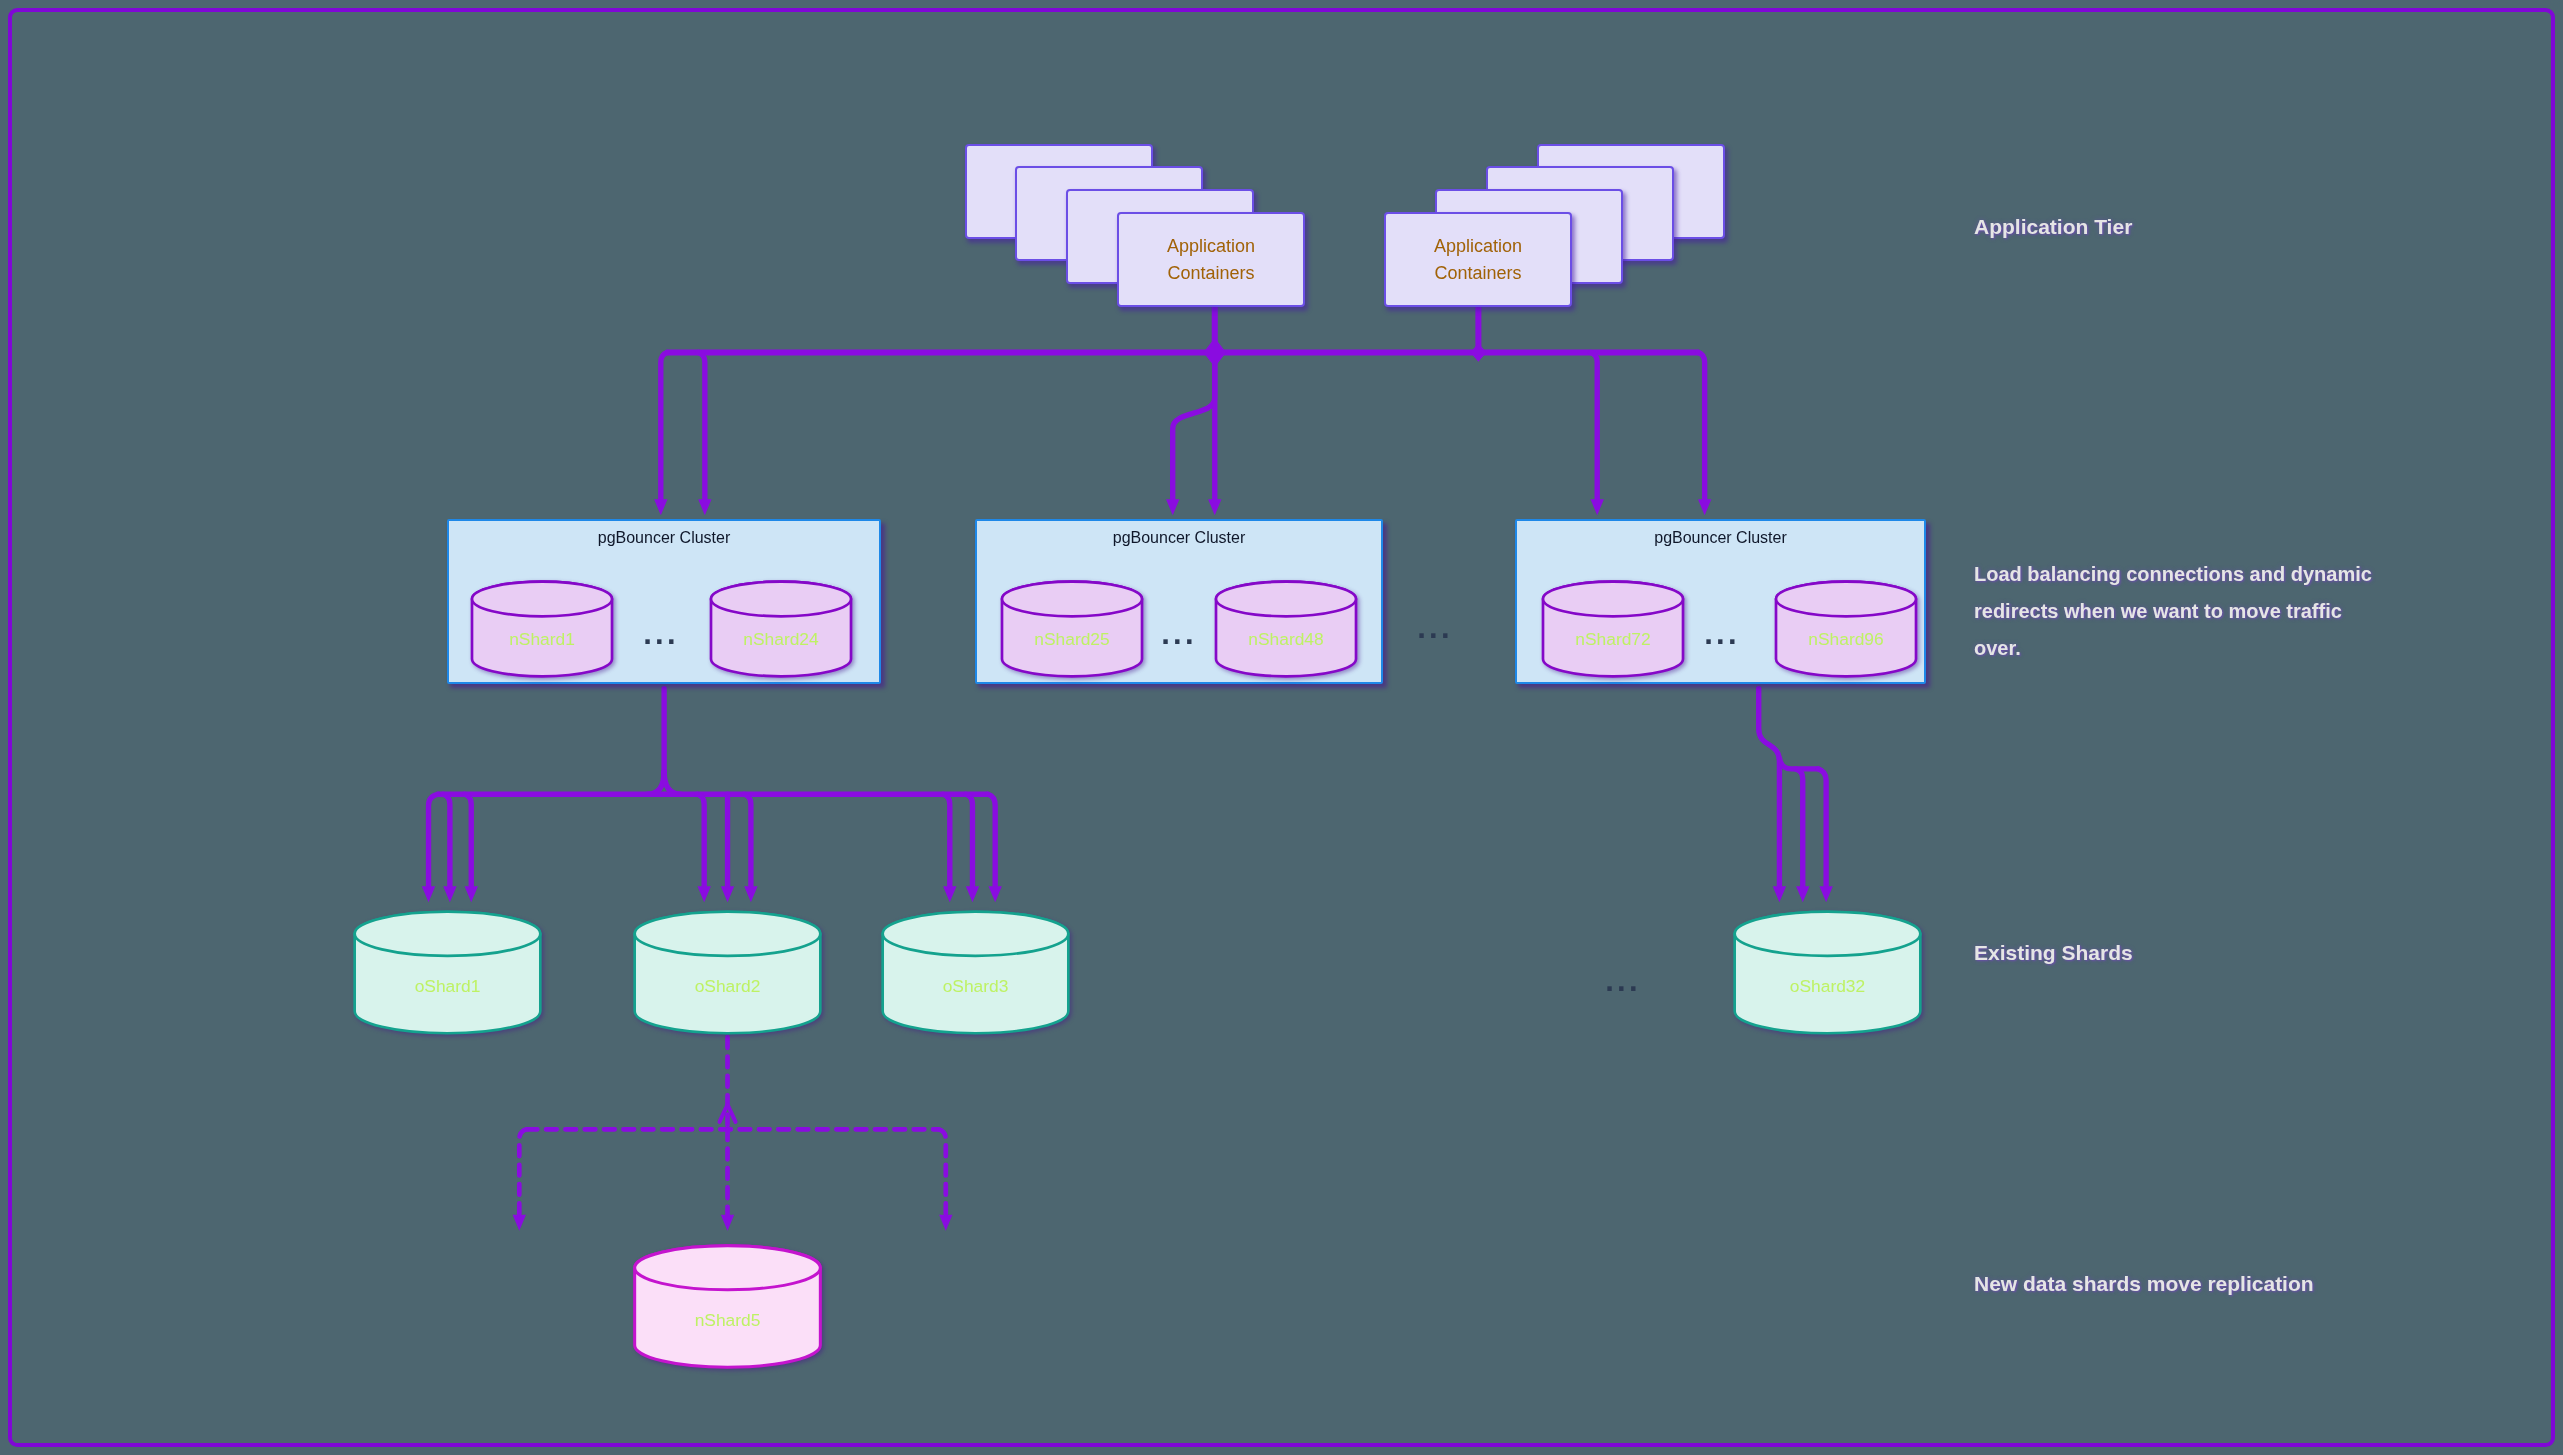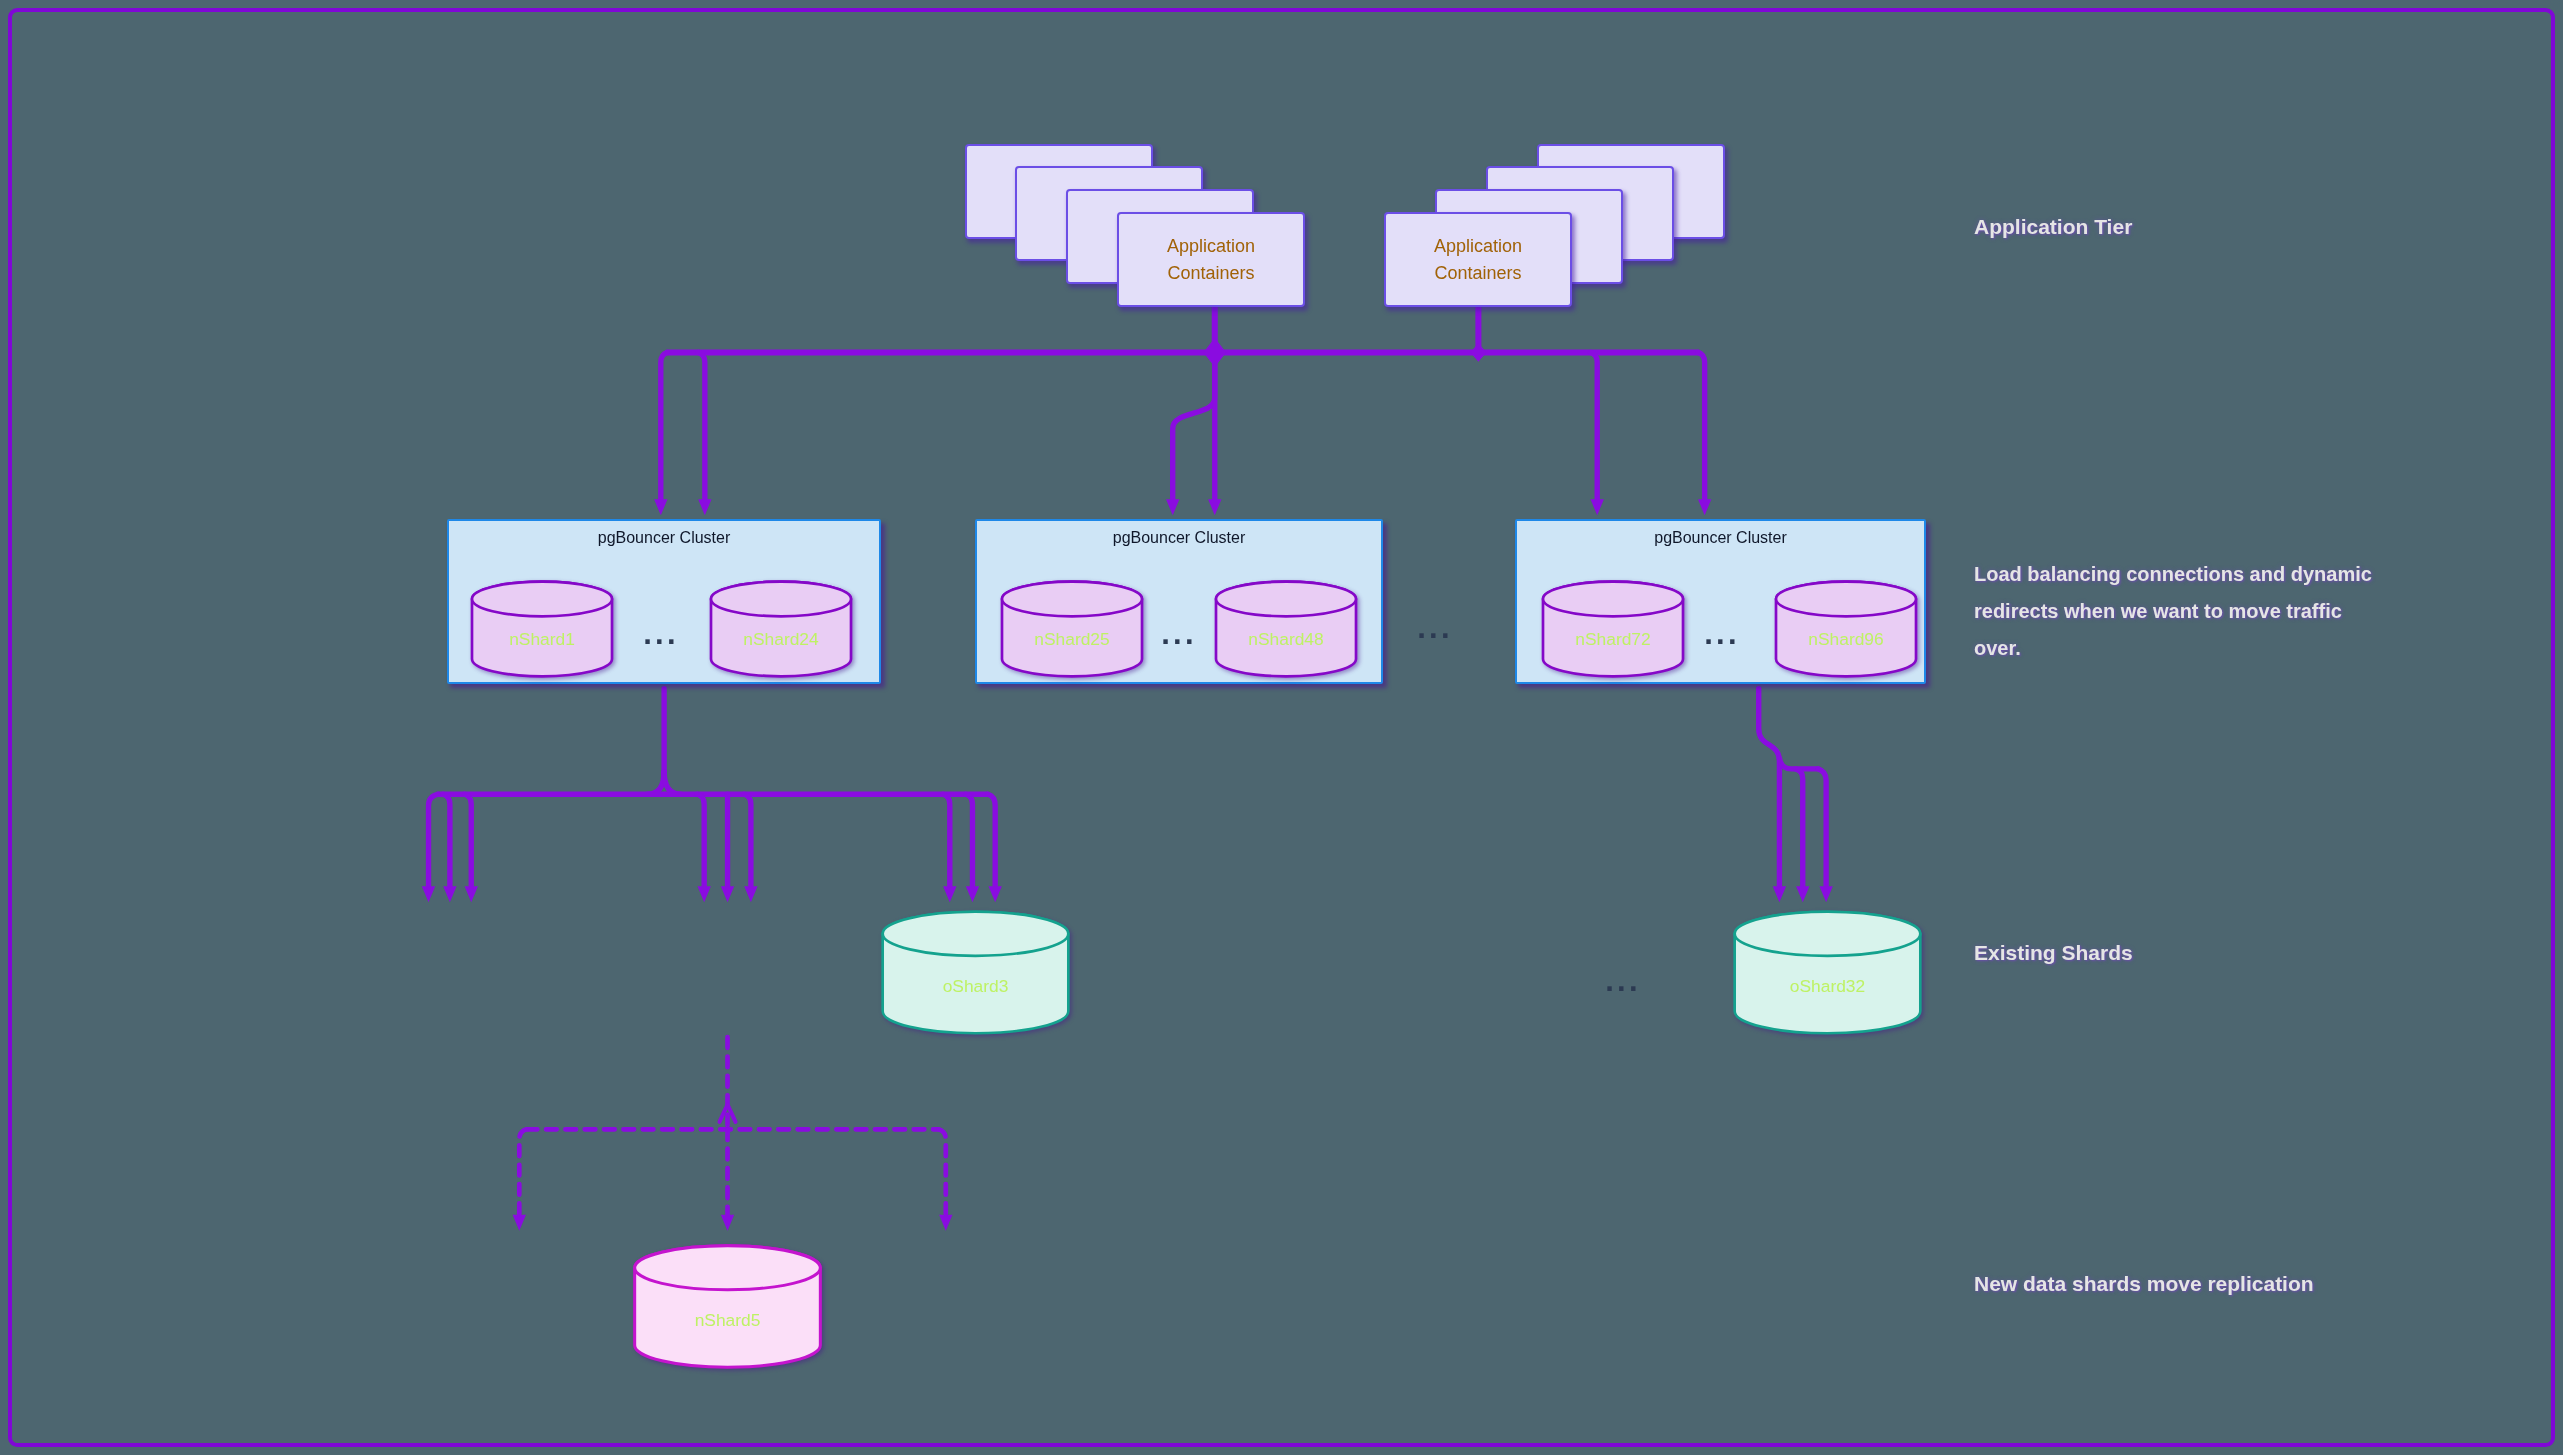--- a/index.html
+++ b/index.html
@@ -171,20 +171,34 @@
     <svg class="cyl cyl-plum" width="146" height="100" viewBox="0 0 218 150">
         <path d="M4,30 L4,120 A105,26 0 0 0 214,120 L214,30 A105,26 0 0 0 4,30 Z"></path>
         <ellipse cx="109" cy="30" rx="105" ry="26"></ellipse>
       </svg>
     <span class="cyl-label" style="top:50px">nShard96</span>
   </div>
   <div class="dots" style="left:1722px;top:633px">...</div>
 
   <div class="dots" style="left:1435px;top:627px">...</div>
 
+  <div class="cylnode" style="left:352px;top:909px">
+    <svg class="cyl cyl-mint" width="191" height="127" viewBox="0 0 286 190">
+        <path d="M4,37 L4,153 A139,33 0 0 0 282,153 L282,37 A139,33 0 0 0 4,37 Z"></path>
+        <ellipse cx="143" cy="37" rx="139" ry="33"></ellipse>
+      </svg>
+    <span class="cyl-label" style="top:67px">oShard1</span>
+  </div>
+  <div class="cylnode" style="left:632px;top:909px">
+    <svg class="cyl cyl-mint" width="191" height="127" viewBox="0 0 286 190">
+        <path d="M4,37 L4,153 A139,33 0 0 0 282,153 L282,37 A139,33 0 0 0 4,37 Z"></path>
+        <ellipse cx="143" cy="37" rx="139" ry="33"></ellipse>
+      </svg>
+    <span class="cyl-label" style="top:67px">oShard2</span>
+  </div>
   <div class="cylnode" style="left:880px;top:909px">
     <svg class="cyl cyl-mint" width="191" height="127" viewBox="0 0 286 190">
         <path d="M4,37 L4,153 A139,33 0 0 0 282,153 L282,37 A139,33 0 0 0 4,37 Z"></path>
         <ellipse cx="143" cy="37" rx="139" ry="33"></ellipse>
       </svg>
     <span class="cyl-label" style="top:67px">oShard3</span>
   </div>
   <div class="dots" style="left:1623px;top:980px">...</div>
   <div class="cylnode" style="left:1732px;top:909px">
     <svg class="cyl cyl-mint" width="191" height="127" viewBox="0 0 286 190">

